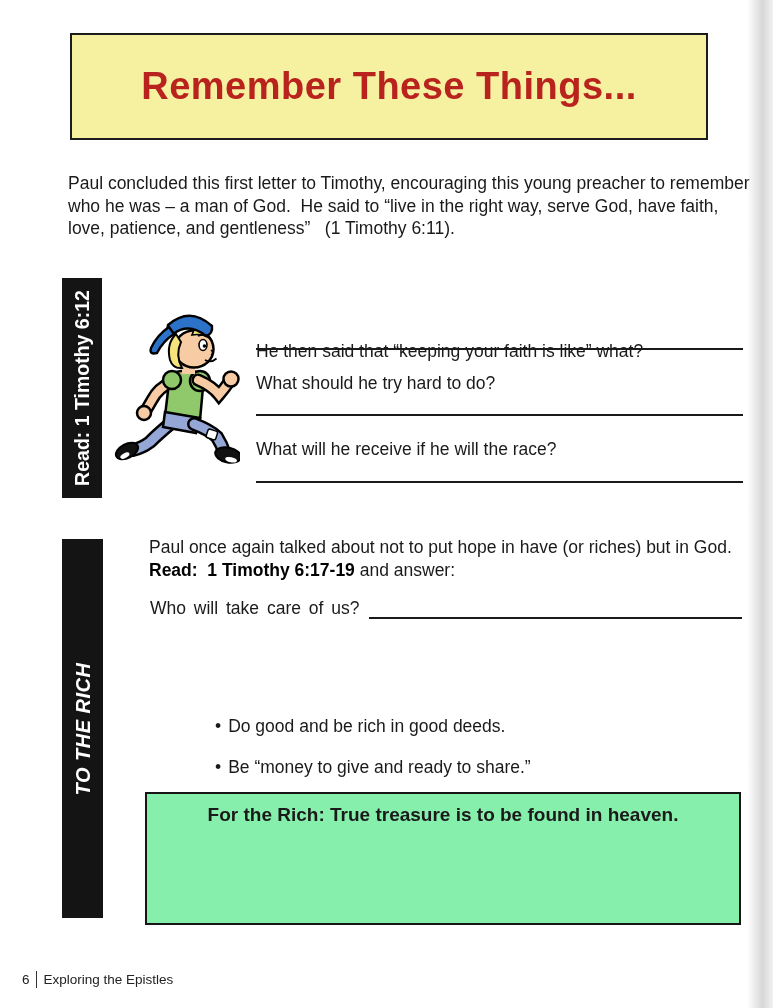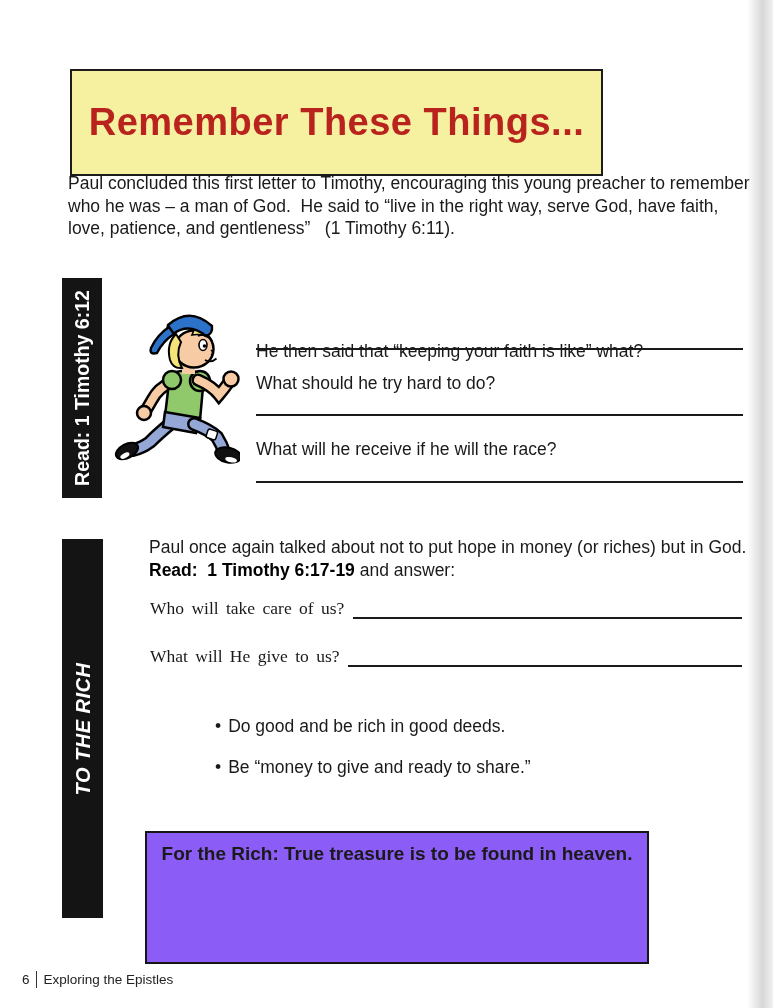--- a/index.html
+++ b/index.html
@@ -10,23 +10,23 @@
     font-family:"Liberation Sans", sans-serif;
     color:#1a1a1a;
     overflow:hidden;
   }
   .scan-edge-right{
     position:absolute;right:0;top:0;width:26px;height:100%;
     background:linear-gradient(to right, rgba(255,255,255,0), #d7d7d7 60%, #f1f1f1);
     pointer-events:none;
   }
   .banner{
-    position:absolute;left:70px;top:33px;width:533px;height:107px;
+    position:absolute;left:70px;top:33px;width:638px;height:107px;
     background:#F6F1A1;border:2px solid #1c1c1c;box-sizing:border-box;
-    display:flex;align-items:center;justify-content:center;margin-top:36px;
+    display:flex;align-items:center;justify-content:center;
   }
   .banner-title{
     color:#B9231E;font-size:38px;font-weight:600;letter-spacing:.5px;
   }
   .intro{
     position:absolute;left:68px;top:172px;width:692px;
     font-size:17.5px;line-height:22.5px;white-space:pre-wrap;
   }
   .vbar{position:absolute;background:#141414;}
   .vbar-text{
@@ -43,31 +43,31 @@
   .q1{top:305px;margin-top:36px;} .q2{top:373px;} .q3{top:439px;}
   .answer-line{position:absolute;left:256px;width:487px;border-bottom:2px solid #1a1a1a;height:0;}
   .l1{top:348px;} .l2{top:414px;} .l3{top:481px;}
   .para2{
     position:absolute;left:149px;top:536px;width:601px;
     font-size:17.5px;line-height:23px;white-space:pre-wrap;
   }
   .red-bold{color:#000000;font-weight:bold;}
   .inline-q{
     position:absolute;left:150px;width:592px;display:flex;align-items:flex-end;
-    font-size:17.5px;word-spacing:3px;white-space:pre;font-family:Liberation Serif, serif;
+    font-size:17.5px;word-spacing:3px;white-space:pre;
   }
   .iq1{top:598px;} .iq2{top:646px;}
   .fill-line{flex:1;border-bottom:2px solid #1a1a1a;margin-left:9px;height:1.05em;}
   .lead{position:absolute;left:148px;top:689px;width:600px;font-size:17.5px;white-space:pre-wrap;}
   .bullet{position:absolute;left:215px;width:520px;font-size:17.5px;white-space:pre-wrap;}
   .b1{top:716px;} .b2{top:757px;}
   .bullet .dot{margin-right:7px;}
   .callout{
-    position:absolute;left:145px;top:831px;width:504px;height:133px;
-    background:#8b5cf6;border:2px solid #161616;box-sizing:border-box;
+    position:absolute;left:145px;top:792px;width:596px;height:133px;
+    background:#86efac;border:2px solid #161616;box-sizing:border-box;
     padding:9px 12px 0 12px;text-align:center;
   }
   .callout-heading{font-size:19px;font-weight:bold;line-height:24px;white-space:pre-wrap;}
   .callout-body{font-size:18px;line-height:23.5px;white-space:pre-wrap;}
   .footer{
     position:absolute;left:22px;top:971px;display:flex;align-items:center;
     font-size:13.5px;color:#222;
   }
   .footer-sep{
     display:inline-block;width:0;height:17px;border-left:1.5px solid #333;
@@ -139,28 +139,24 @@
   <div class="answer-line l1"></div>
   <div class="question q2">What should he try hard to do?</div>
   <div class="answer-line l2"></div>
   <div class="question q3">What will he receive if he will the race?</div>
   <div class="answer-line l3"></div>
 
   <div class="vbar vbar2">
     <span class="vbar-text">TO THE RICH</span>
   </div>
 
-  <p class="para2" style="margin:0;"><span>Paul once again talked about not to put hope in money (or riches) but in God.  </span><span class="red-bold">Read:  1 Timothy 6:17-19</span><span> and answer:</span></p>
+  <p class="para2" style="margin:0;"><span>Paul once again talked about not to put hope in have (or riches) but in God.  </span><span class="red-bold">Read:  1 Timothy 6:17-19</span><span> and answer:</span></p>
 
   <div class="inline-q iq1">
     <span>Who will take care of us?</span>
-    <span class="fill-line"></span>
-  </div>
-  <div class="inline-q iq2">
-    <span>What will He give to us?</span>
     <span class="fill-line"></span>
   </div>
 
   <div class="bullet b1"><span class="dot">•</span><span>Do good and be rich in good deeds.</span></div>
   <div class="bullet b2"><span class="dot">•</span><span>Be “money to give and ready to share.”</span></div>
 
   <div class="callout">
     <div class="callout-heading">For the Rich: True treasure is to be found in heaven.</div>
   </div>
 

